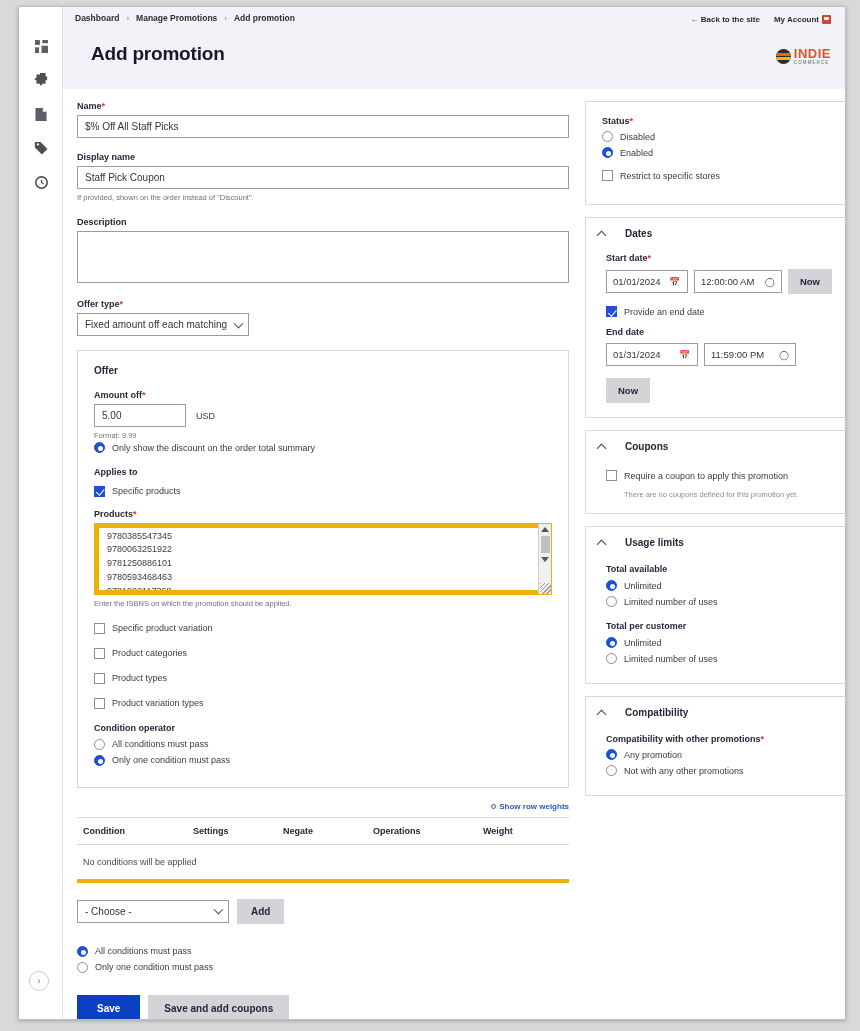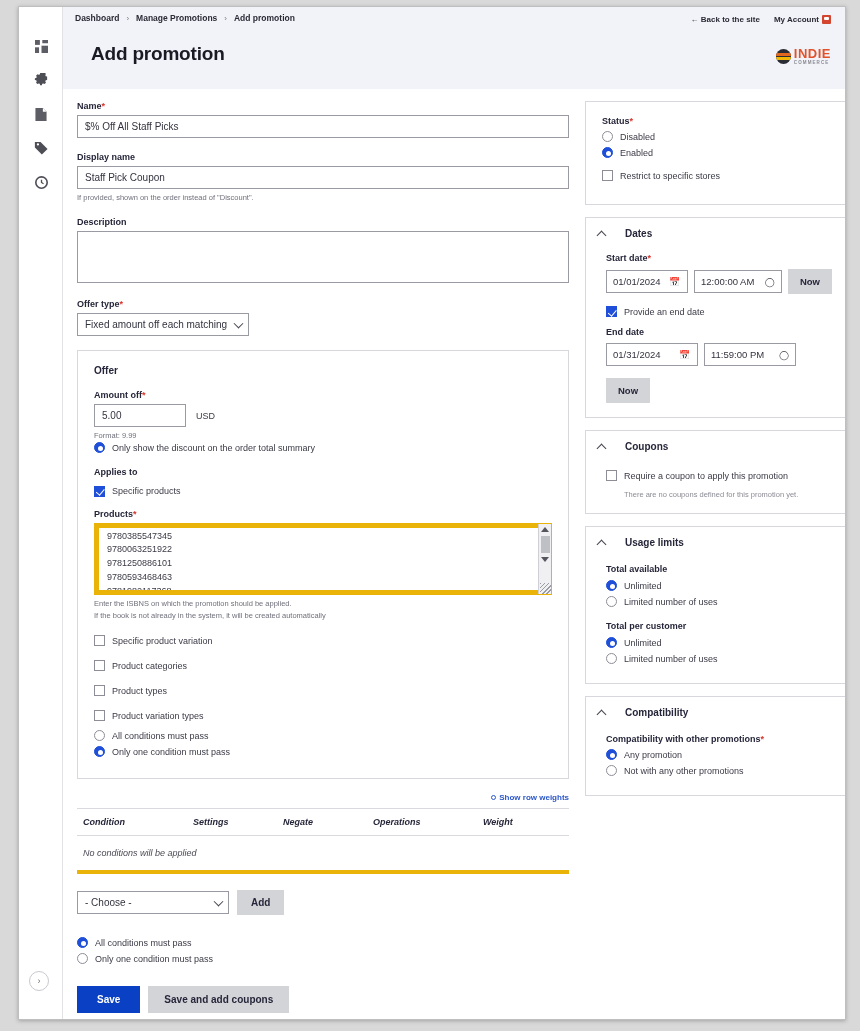--- a/index.html
+++ b/index.html
@@ -123,21 +123,21 @@
   .sup{border-left:4px solid transparent;border-right:4px solid transparent;border-bottom:5px solid #55555f;}
   .sdn{border-left:4px solid transparent;border-right:4px solid transparent;border-top:5px solid #55555f;}
   .sthumb{width:9px;height:17px;background:#bfbfc6;margin:1px auto;}
   .sflex{flex:1;}
   .grip{position:absolute;right:1px;bottom:1px;width:11px;height:11px;
         background:repeating-linear-gradient(135deg,#9b9ba3 0 1px,transparent 1px 3px);}
 
   
   .rowweights{ text-align:right; font-size:8px; color:#2b57c9; font-weight:bold; margin: 14px 0 6px 0; cursor:pointer;}
   .rowweights .dot{display:inline-block;width:5px;height:5px;border:1.2px solid #2b57c9;border-radius:50%;margin-right:3px;vertical-align:middle;}
-  table.cond { width:100%; border-collapse:collapse;font-style:italic; }
+  table.cond { width:100%; border-collapse:collapse; }
   table.cond th {
     text-align:left; font-size:9px; font-weight:bold; color:#26263a;
     border-top:1px solid #d9d9df; border-bottom:1px solid #d9d9df;
     padding:8px 0 8px 6px; background:#fff;
   }
   table.cond td { font-size:9px; color:#4a4a55; padding:12px 0 12px 6px; border-bottom:4px solid #eab308; }
   .choose-row{ display:flex; align-items:center; gap:8px; margin-top:16px; }
   .btn {
     font-family:"Liberation Sans", sans-serif; font-size:10px; font-weight:bold;
     border:none; padding:7px 14px; cursor:pointer;
@@ -294,21 +294,20 @@
               </div>
               <div class="sbar">
                 <div class="sarrow sup"></div>
                 <div class="sthumb"></div>
                 <div class="sarrow sdn"></div>
                 <div class="sflex"></div>
               </div>
               <div class="grip"></div>
             </div>
             <div class="desc">Enter the ISBNS on which the promotion should be applied.</div>
-            <div class="desc" style="margin-top:1px">If the book is not already in the system, it will be created automatically</div>
           </div>
 
           <div style="margin-top:14px">
             <div class="opt">
               <span class="cbox"></span>
               <label>Specific product variation</label>
             </div>
             <div class="opt" style="margin-top:14px">
               <span class="cbox"></span>
               <label>Product categories</label>
@@ -316,20 +315,21 @@
             <div class="opt" style="margin-top:14px">
               <span class="cbox"></span>
               <label>Product types</label>
             </div>
             <div class="opt" style="margin-top:14px">
               <span class="cbox"></span>
               <label>Product variation types</label>
             </div>
           </div>
 
+          <div class="sub-label">Condition operator</div>
           <div class="opt" style="margin:5px 0">
             <span class="radio"></span>
             <label>All conditions must pass</label>
           </div>
           <div class="opt" style="margin:5px 0">
             <span class="radio on"></span>
             <label>Only one condition must pass</label>
           </div>
         </div>
 

